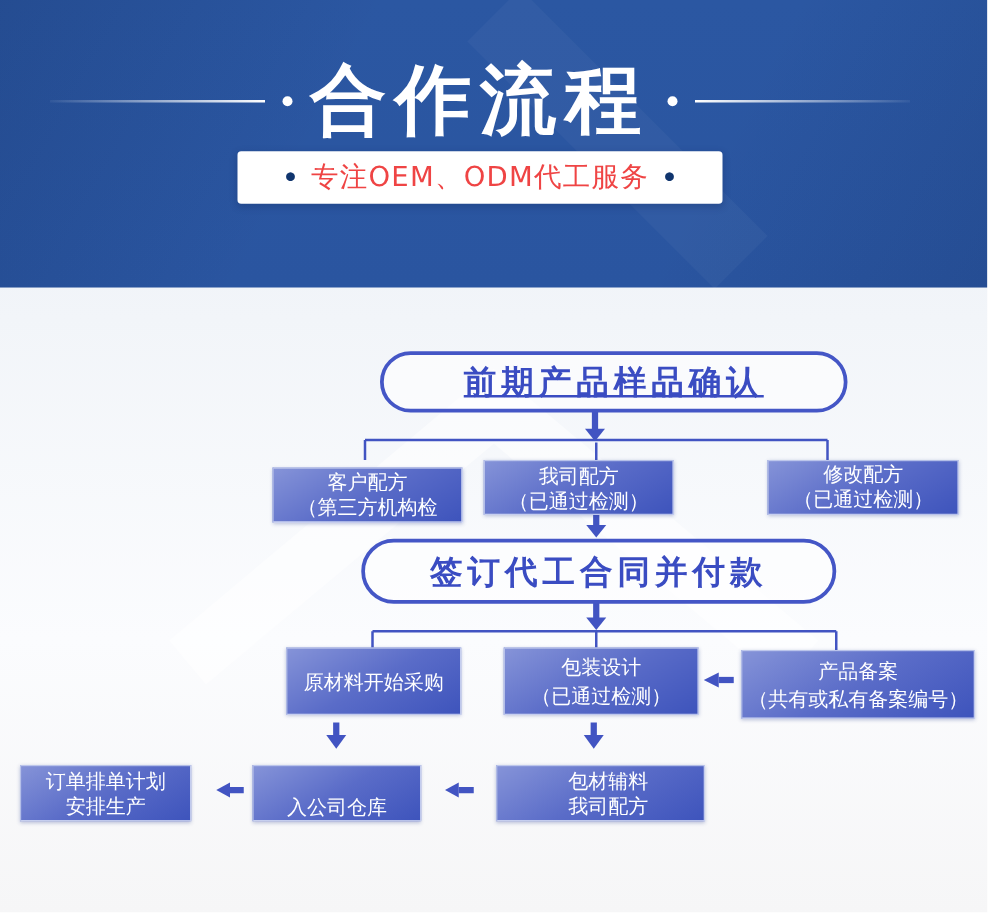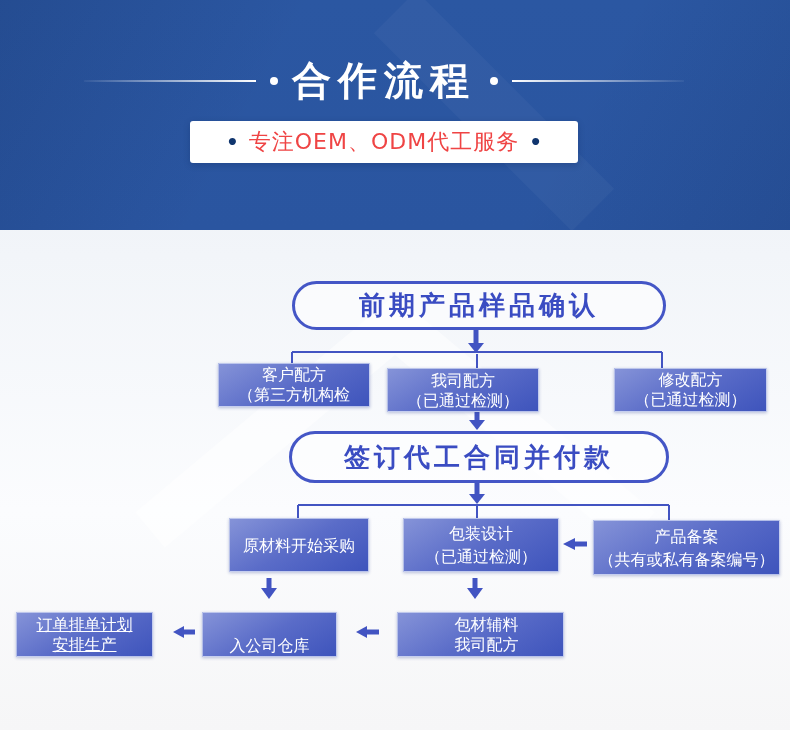--- a/index.html
+++ b/index.html
@@ -23,21 +23,21 @@
   }
   .title-row{
     position:absolute;left:0;top:52px;width:768px;
     display:flex;align-items:center;justify-content:center;gap:14px;
   }
   .deco-line{width:172px;height:2px;}
   .deco-line.left{background:linear-gradient(to left,#ffffff,rgba(255,255,255,0.05));}
   .deco-line.right{background:linear-gradient(to right,#ffffff,rgba(255,255,255,0.05));}
   .deco-dot{width:8px;height:8px;border-radius:50%;background:#ffffff;}
   .page-title{
-    color:#ffffff;font-size:39px;font-weight:bold;letter-spacing:7px;
+    color:#ffffff;font-size:61px;font-weight:bold;letter-spacing:7px;
     line-height:58px;white-space:nowrap;
   }
   .subtitle-banner{
     position:absolute;left:190px;top:121px;width:388px;height:42px;
     background:#ffffff;border-radius:3px;
     display:flex;align-items:center;justify-content:center;gap:10px;
     box-shadow:0 2px 6px rgba(10,30,80,0.25);
   }
   .subtitle-text{color:#ef4444;font-size:22px;font-weight:normal;letter-spacing:1px;white-space:nowrap;}
   .subtitle-bullet{color:#10356e;font-size:20px;font-weight:bold;line-height:20px;}
@@ -49,37 +49,37 @@
   .w5{stroke-width:5;}
   .head{fill:#4254c2;stroke:none;}
   .watermark{stroke:rgba(255,255,255,0.5);stroke-width:46;fill:none;}
   .node-pill{
     position:absolute;display:flex;align-items:center;justify-content:center;
     border:3px solid #4456c6;border-radius:27px;
     background:rgba(255,255,255,0.55);
     color:#3a4cc2;font-weight:bold;font-size:26px;letter-spacing:4px;
     font-family:"DejaVu Serif","Liberation Serif",serif;white-space:nowrap;
   }
-  #pill1{left:292px;top:51px;width:368px;height:43px;}
+  #pill1{left:304px;top:51px;width:368px;height:43px;text-decoration:underline;}
   #pill2{left:289px;top:201px;width:374px;height:46px;}
   .node-box{
     position:absolute;display:flex;flex-direction:column;align-items:center;justify-content:center;
     background:linear-gradient(150deg,#8593d8 0%,#5a6cc8 50%,#3e54bc 100%);
     border:1px solid rgba(228,234,250,0.7);
     box-shadow:0 1px 3px rgba(40,60,140,0.3);
     color:#ffffff;font-size:16px;line-height:20px;text-align:center;
     font-family:"DejaVu Serif","Liberation Serif",serif;overflow:hidden;white-space:nowrap;
   }
-  #b1{left:218px;top:133px;width:150px;height:42px;}
+  #b1{left:218px;top:144px;width:150px;height:42px;}
   #b2{left:387px;top:138px;width:150px;height:42px;justify-content:flex-end;}
   #b3{left:586px;top:138px;width:151px;height:42px;margin-left:28px;}
   #b4{left:229px;top:288px;width:138px;height:52px;line-height:23px;}
   #b5{left:403px;top:288px;width:154px;height:52px;line-height:23px;}
   #b6{left:593px;top:290px;width:185px;height:53px;line-height:23px;}
-  #b7{left:16px;top:382px;width:135px;height:43px;text-decoration:underline;}
+  #b7{left:16px;top:382px;width:135px;height:43px;}
   #b8{left:202px;top:382px;width:133px;height:43px;justify-content:flex-end;}
   #b9{left:397px;top:382px;width:153px;height:43px;padding-left:12px;}
 </style>
 </head>
 <body>
 
 <div id="stage">
 
   <div class="header">
     <div class="header-chevron"></div>

